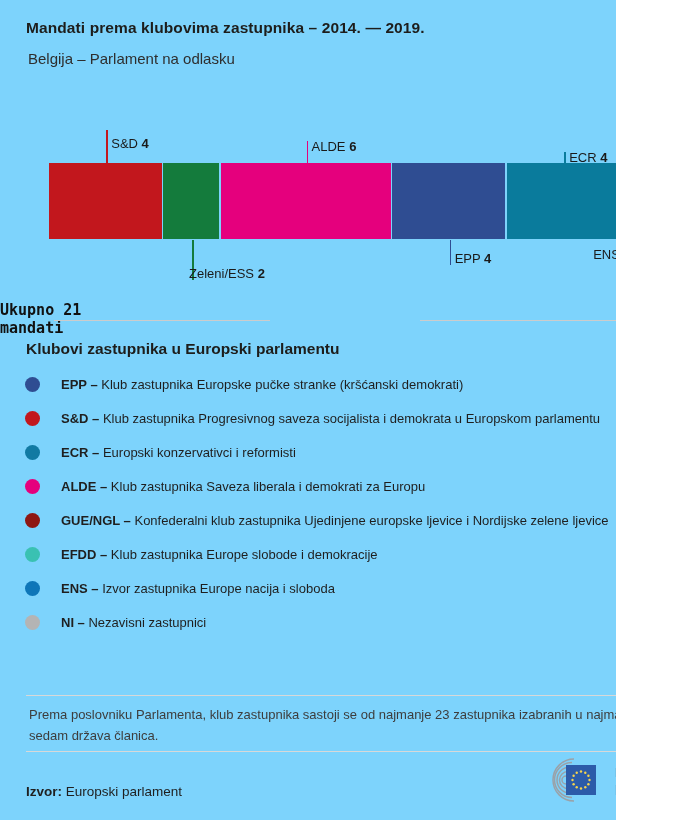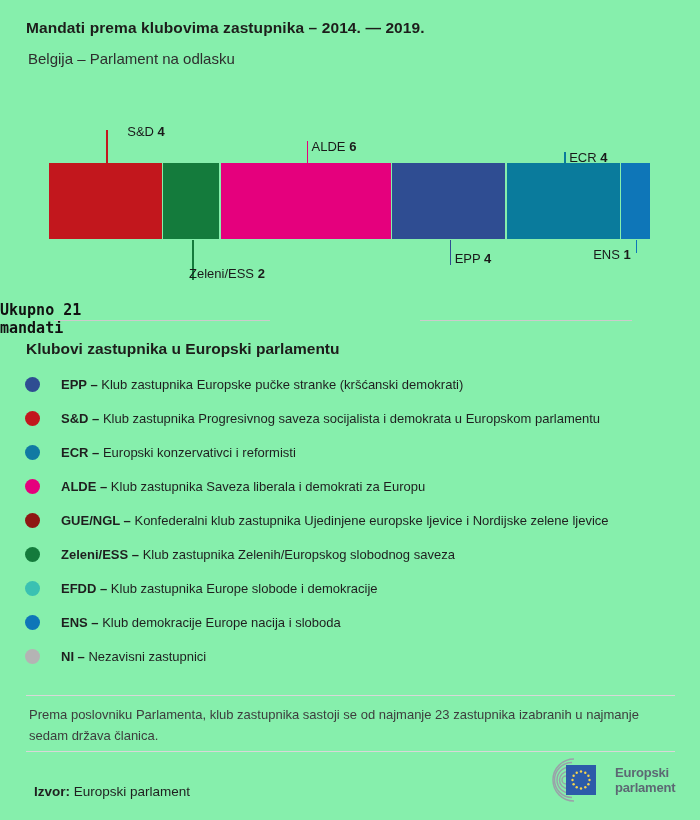--- a/index.html
+++ b/index.html
@@ -1,17 +1,17 @@
 <!DOCTYPE html>
 <html><head>
 <meta charset="utf-8">
 <style>
   html,body{margin:0;padding:0;background:#ffffff;}
   #page{
-    position:relative;width:700px;height:820px;background:#86efac;overflow:hidden;
+    position:relative;width:616px;height:820px;background:#7dd3fc;overflow:hidden;
     font-family:"Liberation Sans",sans-serif;color:#1a1a1a;
   }
   .abs{position:absolute;}
   
   .title{left:26px;top:19px;font-size:15.5px;font-weight:bold;color:#1d1d1b;letter-spacing:.1px;}
   .subtitle{left:28px;top:50px;font-size:15px;color:#2e2e2e;}
   
   #bar{left:49px;top:163px;width:601px;height:76px;}
   .bar-segment{position:absolute;top:0;height:76px;}
   .callout-tick{position:absolute;}
@@ -29,36 +29,36 @@
   .legend-item{display:flex;align-items:center;height:34px;}
   .legend-dot{width:15px;height:15px;border-radius:50%;flex:0 0 15px;}
   .legend-text{margin-left:21px;font-size:13px;color:#1f1f1f;}
   .legend-text b{font-weight:bold;}
   
   .rule{height:1px;background:#d8d8d8;left:26px;width:649px;}
   .rule1{top:695px;}
   .rule2{top:751px;}
   .footnote{left:29px;top:704px;width:650px;font-size:13px;line-height:21px;color:#3d3d3d;}
   .source{left:26px;top:784px;font-size:13.5px;color:#1f1f1f;}
-  .source b{font-weight:bold;margin-left:8px;}
+  .source b{font-weight:bold;}
   
   .logo{left:522px;top:757px;display:flex;align-items:center;}
   .logo-text{margin-left:5px;font-size:13px;font-weight:bold;color:#5c6873;line-height:15px;letter-spacing:-.2px;}
 </style>
 </head>
 <body>
 
 <div id="page">
 
   <div class="abs title">Mandati prema klubovima zastupnika – 2014. — 2019.</div>
   <div class="abs subtitle">Belgija – Parlament na odlasku</div>
 
   <div class="abs" id="callouts" style="left:0;top:0;width:700px;height:300px;">
       <div class="callout-tick" style="left: 106.238px; width: 1.5px; height: 33px; background: rgb(194, 23, 29); top: 130px;"></div>
-      <div class="callout-label" style="top: 124px; left: 111.238px; margin-left: 16px;"><span>S&amp;D </span><strong>4</strong></div>
+      <div class="callout-label" style="top: 136px; left: 111.238px;"><span>S&amp;D </span><strong>4</strong></div>
       <div class="callout-tick" style="left: 192.095px; width: 1.5px; height: 40px; background: rgb(20, 123, 60); top: 240px;"></div>
       <div class="callout-label" style="top: 266px; left: 189px;"><span>Zeleni/ESS </span><strong>2</strong></div>
       <div class="callout-tick" style="left: 306.571px; width: 1.5px; height: 22px; background: rgb(229, 0, 125); top: 141px;"></div>
       <div class="callout-label" style="top: 139px; left: 311.571px;"><span>ALDE </span><strong>6</strong></div>
       <div class="callout-tick" style="left: 449.667px; width: 1.5px; height: 25px; background: rgb(47, 77, 146); top: 240px;"></div>
       <div class="callout-label" style="top: 251px; left: 454.667px;"><span>EPP </span><strong>4</strong></div>
       <div class="callout-tick" style="left: 564.143px; width: 1.5px; height: 11px; background: rgb(10, 123, 156); top: 152px;"></div>
       <div class="callout-label" style="top: 150px; left: 569.143px;"><span>ECR </span><strong>4</strong></div>
       <div class="callout-tick" style="left: 635.69px; width: 1.5px; height: 13px; background: rgb(14, 118, 184); top: 240px;"></div>
       <div class="callout-label" style="top: 239px; right: 69.3095px; margin-top: 8px;"><span>ENS </span><strong>1</strong></div>
@@ -96,30 +96,26 @@
     </div>
     <div class="legend-item">
       <span class="legend-dot" style="background-color: rgb(229, 0, 125);"></span>
       <span class="legend-text"><b>ALDE –</b> <span>Klub zastupnika Saveza liberala i demokrati za Europu</span></span>
     </div>
     <div class="legend-item">
       <span class="legend-dot" style="background-color: rgb(142, 23, 19);"></span>
       <span class="legend-text"><b>GUE/NGL –</b> <span>Konfederalni klub zastupnika Ujedinjene europske ljevice i Nordijske zelene ljevice</span></span>
     </div>
     <div class="legend-item">
-      <span class="legend-dot" style="background-color: rgb(20, 123, 60);"></span>
-      <span class="legend-text"><b>Zeleni/ESS –</b> <span>Klub zastupnika Zelenih/Europskog slobodnog saveza</span></span>
-    </div>
-    <div class="legend-item">
       <span class="legend-dot" style="background-color: rgb(58, 193, 178);"></span>
       <span class="legend-text"><b>EFDD –</b> <span>Klub zastupnika Europe slobode i demokracije</span></span>
     </div>
     <div class="legend-item">
       <span class="legend-dot" style="background-color: rgb(14, 118, 184);"></span>
-      <span class="legend-text"><b>ENS –</b> <span>Klub demokracije Europe nacija i sloboda</span></span>
+      <span class="legend-text"><b>ENS –</b> <span>Izvor zastupnika Europe nacija i sloboda</span></span>
     </div>
     <div class="legend-item">
       <span class="legend-dot" style="background-color: rgb(180, 180, 180);"></span>
       <span class="legend-text"><b>NI –</b> <span>Nezavisni zastupnici</span></span>
     </div>
   </div>
 
   <div class="abs rule rule1"></div>
   <div class="abs footnote">Prema poslovniku Parlamenta, klub zastupnika sastoji se od najmanje 23 zastupnika izabranih u najmanje sedam država članica.</div>
   <div class="abs rule rule2"></div>

